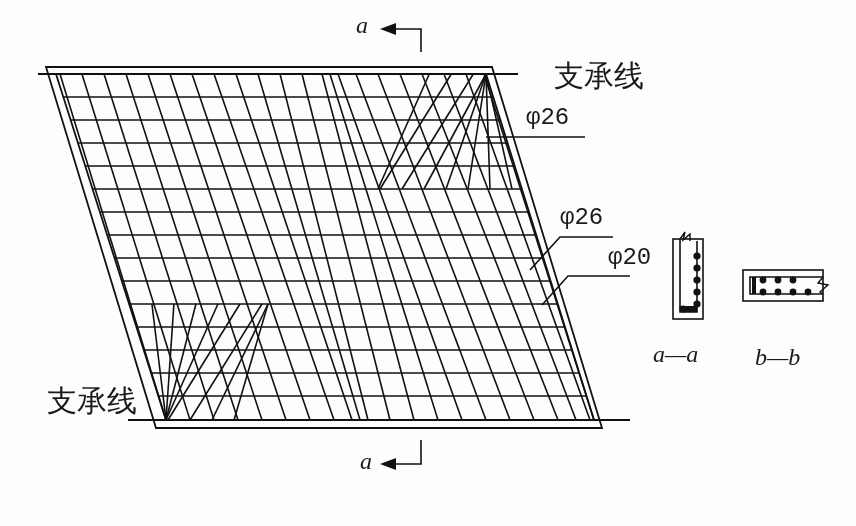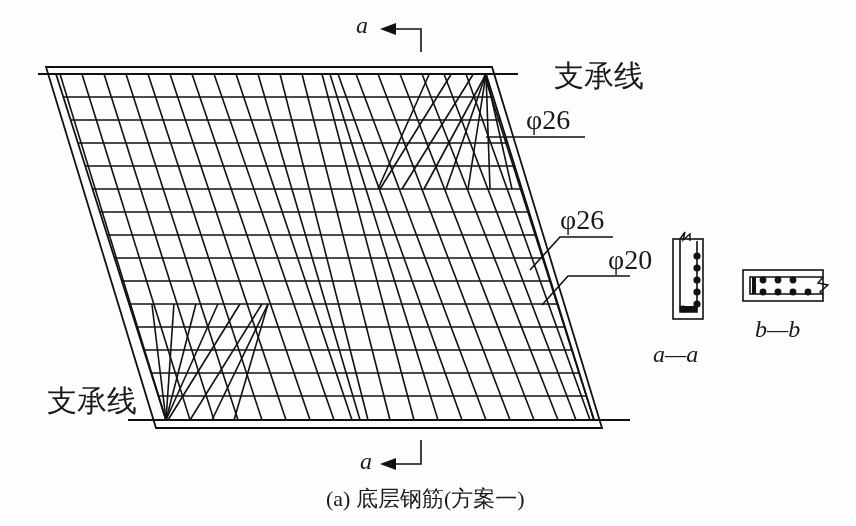--- a/index.html
+++ b/index.html
@@ -1,21 +1,21 @@
 <!DOCTYPE html>
 <html><head>
 <meta charset="utf-8">
 <style>
   html, body { margin: 0; padding: 0; background: #fdfdfd; }
   body { width: 856px; height: 526px; position: relative; overflow: hidden; font-family: "Liberation Serif", "DejaVu Serif", serif; }
   #stage { position: absolute; left: 0; top: 0; width: 856px; height: 526px; }
   .lbl { position: absolute; color: #1a1a1a; white-space: nowrap; }
   .cn { font-family: "DejaVu Sans", "Liberation Sans", sans-serif; font-size: 30px; }
   .it { font-style: italic; font-size: 24px; }
-  .bar { font-size: 28px; }
+  .bar { font-size: 24px; font-family: Liberation Mono, monospace; }
   .cap { font-size: 22px; }
 </style>
 </head>
 <body>
 
 <div id="stage">
   <svg id="svg" width="856" height="526" viewBox="0 0 856 526" xmlns="http://www.w3.org/2000/svg">
     <g id="mesh" stroke="#111" stroke-width="1.6" fill="none">
         <line x1="56" y1="74" x2="486" y2="74"></line>
         <line x1="63.3121387283237" y1="97" x2="493.1791907514451" y2="97"></line>
@@ -124,15 +124,14 @@
   </svg>
 
   <span class="lbl cn" style="left:554px;top:56px;">支承线</span>
   <span class="lbl cn" style="left:47px;top:381px;">支承线</span>
   <span class="lbl it" style="left:356px;top:12px;">a</span>
   <span class="lbl it" style="left:360px;top:448px;">a</span>
   <span class="lbl bar" style="left:526px;top:104px;">φ26</span>
   <span class="lbl bar" style="left:560px;top:204px;">φ26</span>
   <span class="lbl bar" style="left:608px;top:244px;">φ20</span>
   <span class="lbl it" style="left:653px;top:341px;">a—a</span>
-  <span class="lbl it" style="left:755px;top:316px;">b—b</span>
-  <span class="lbl cap" style="left:326px;top:484px;">(a) 底层钢筋(方案一)</span>
+  <span class="lbl it" style="left:755px;top:344px;">b—b</span>
 </div>
 
 </body></html>

